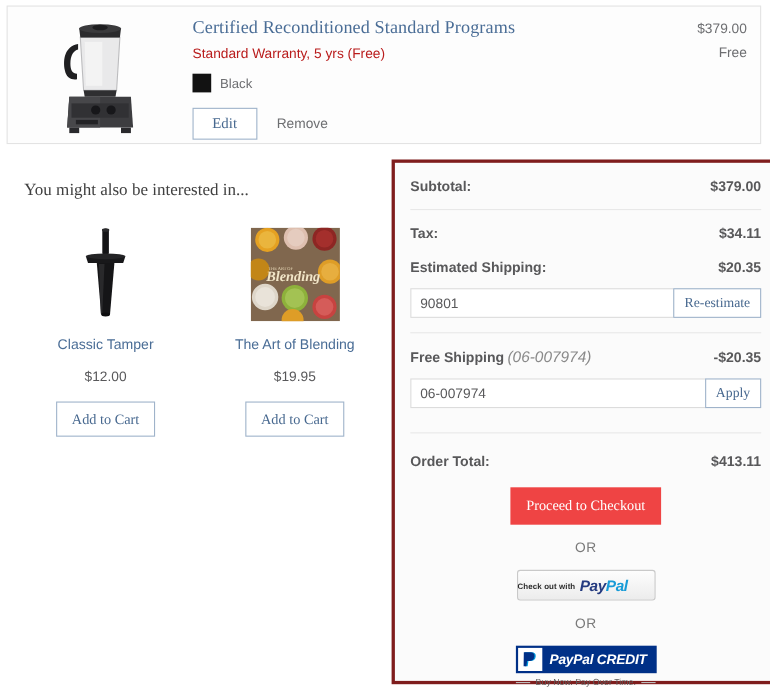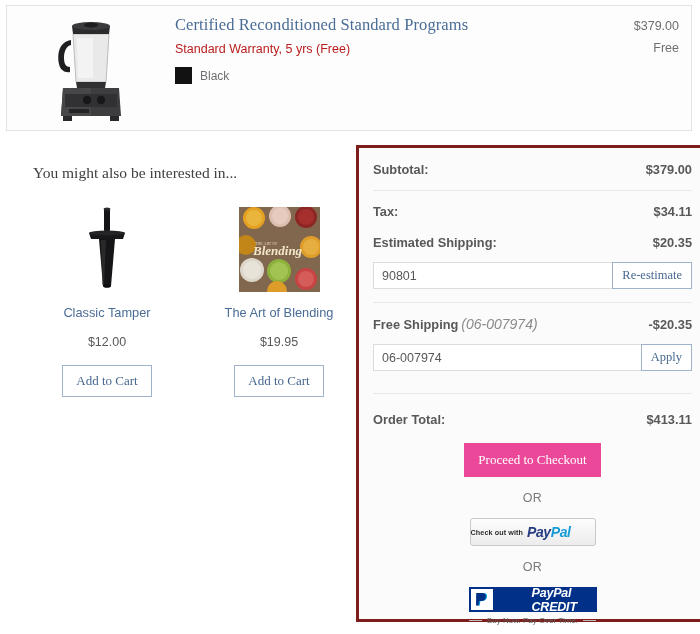--- a/index.html
+++ b/index.html
@@ -88,21 +88,21 @@
     cursor: pointer;
   }
   .price-line { font-size: 12.5px; color: #6d6e71; line-height: 1.75; }
 
   
   .blender { display: block; }
 
   
   .recs {
     position: absolute;
-    left: 15px; top: 150px;
+    left: 4px; top: 150px;
     width: 350px;
   }
   .recs-heading {
     font-family: "Liberation Serif", serif;
     font-size: 15.5px;
     color: #404040;
     margin: 14px 0 0 18px;
     font-weight: 400;
   }
   .rec-grid {
@@ -209,21 +209,21 @@
     font-size: 14px;
     color: #8a8a8a;
     font-weight: normal;
     margin-left: 3px;
   }
 
   .checkout-btn {
     display: block;
     margin: 16px auto 0 auto;
     width: 137px;
-    background: #ec4899;
+    background: #ef4444;
     border: none;
     color: #ffffff;
     font-family: "Liberation Serif", serif;
     font-size: 13px;
     padding: 9px 0;
     cursor: pointer;
   }
   .or-text {
     text-align: center;
     font-size: 12.5px;
@@ -260,21 +260,20 @@
     margin: 13px auto 0 auto;
     cursor: pointer;
   }
   .ppc-bar {
     height: 25px;
     background: #003087;
     display: flex;
     align-items: center;
     padding-left: 2px;
     box-sizing: border-box;
-    gap: 32px;
   }
   .ppc-logo-box {
     width: 22px; height: 21px;
     background: #ffffff;
     display: flex;
     align-items: center;
     justify-content: center;
     flex: 0 0 22px;
     margin-right: 7px;
   }
@@ -331,20 +330,24 @@
         <rect x="67" y="104" width="9" height="5" fill="#29292c"></rect>
       </svg>
     </div>
 
     <div class="item-main">
       <h2 class="item-title">Certified Reconditioned Standard Programs</h2>
       <p class="item-sub">Standard Warranty, 5 yrs (Free)</p>
       <div class="swatch-row">
         <span class="swatch"></span>
         <span class="swatch-label">Black</span>
+      </div>
+      <div class="action-row">
+        <button class="btn-outline">Edit</button>
+        <span class="link-plain">Remove</span>
       </div>
     </div>
 
     <div class="item-price-col">
       <div class="price-line">$379.00</div>
       <div class="price-line">Free</div>
     </div>
   </div>
 
   <div class="recs">

